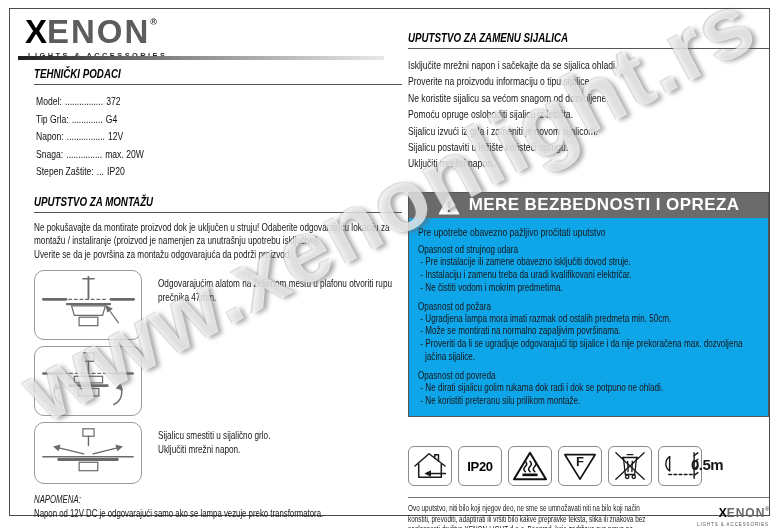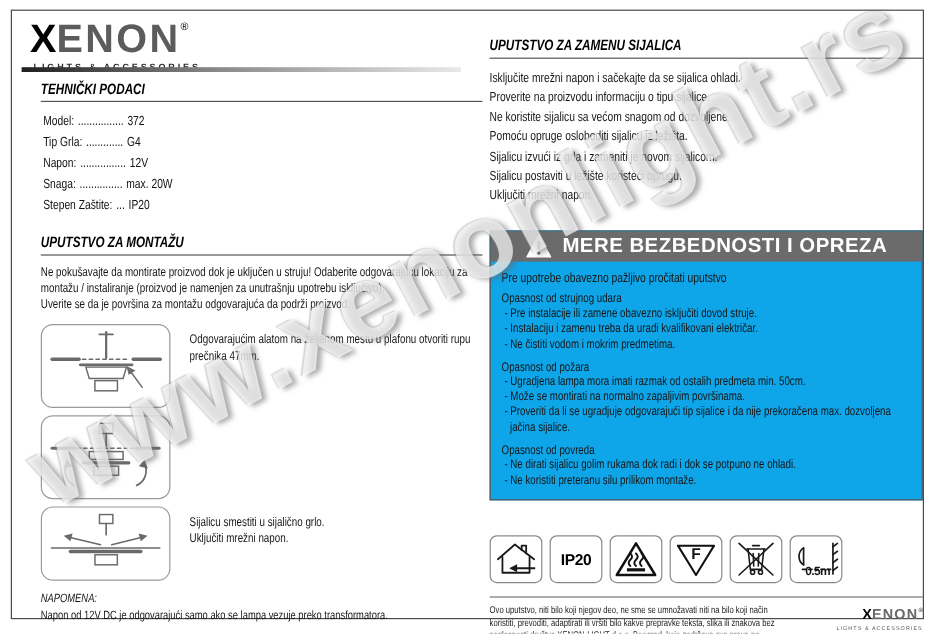--- a/index.html
+++ b/index.html
@@ -61,21 +61,21 @@
   .s-head{font-size:10.4px;line-height:13px;}
   .s-item{font-size:10.4px;line-height:12.9px;padding-left:9px;text-indent:-6px;}
 
   
   .icon-row{display:flex;gap:6px;margin-top:29px;}
   .icon-box{width:44px;height:40px;border:1.6px solid #8a8a8a;border-radius:6px;background:#fff;
             display:flex;align-items:center;justify-content:center;position:relative;}
   .icon-label{font-weight:bold;font-size:13px;color:#000;letter-spacing:-0.3px;}
   .icon-label.maxw{font-size:11px;transform:scaleX(0.9);}
   .f-letter{position:absolute;top:7px;left:0;right:0;text-align:center;font-weight:bold;font-size:13px;}
-  .dist-label{position:absolute;top:24px;left:12px;font-weight:bold;font-size:10px;letter-spacing:-0.5px;}
+  .dist-label{position:absolute;top:9px;left:12px;font-weight:bold;font-size:15px;letter-spacing:-0.5px;padding-left:20px;}
 
   
   .footer{margin-top:11px;border-top:1px solid #777;padding-top:6px;display:flex;justify-content:space-between;}
   .legal-wrap{width:300px;}
   .legal{font-size:8.2px;line-height:10.6px;color:#222;}
   .company{text-align:right;font-size:9px;line-height:11.5px;color:#111;width:150px;}
   .mini-logo{white-space:nowrap;margin-bottom:2px;}
   .mini-x{font-size:12px;font-weight:bold;color:#000;}
   .mini-enon{font-size:12px;font-weight:bold;color:#6a6a6a;letter-spacing:1px;}
   .mini-reg{font-size:5px;vertical-align:6px;}

